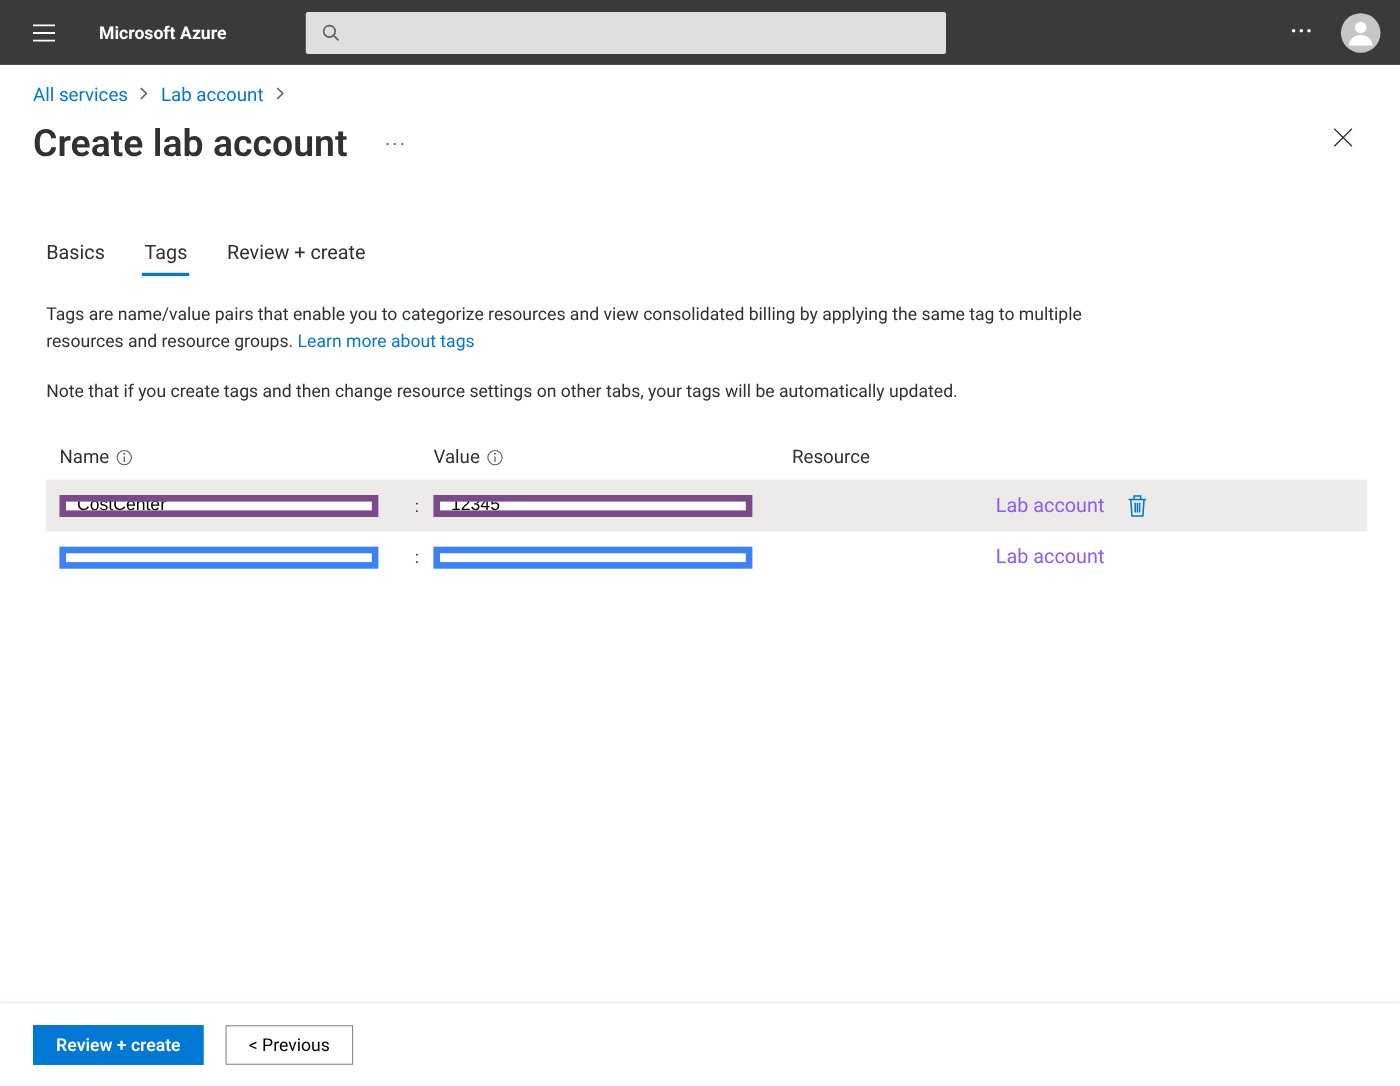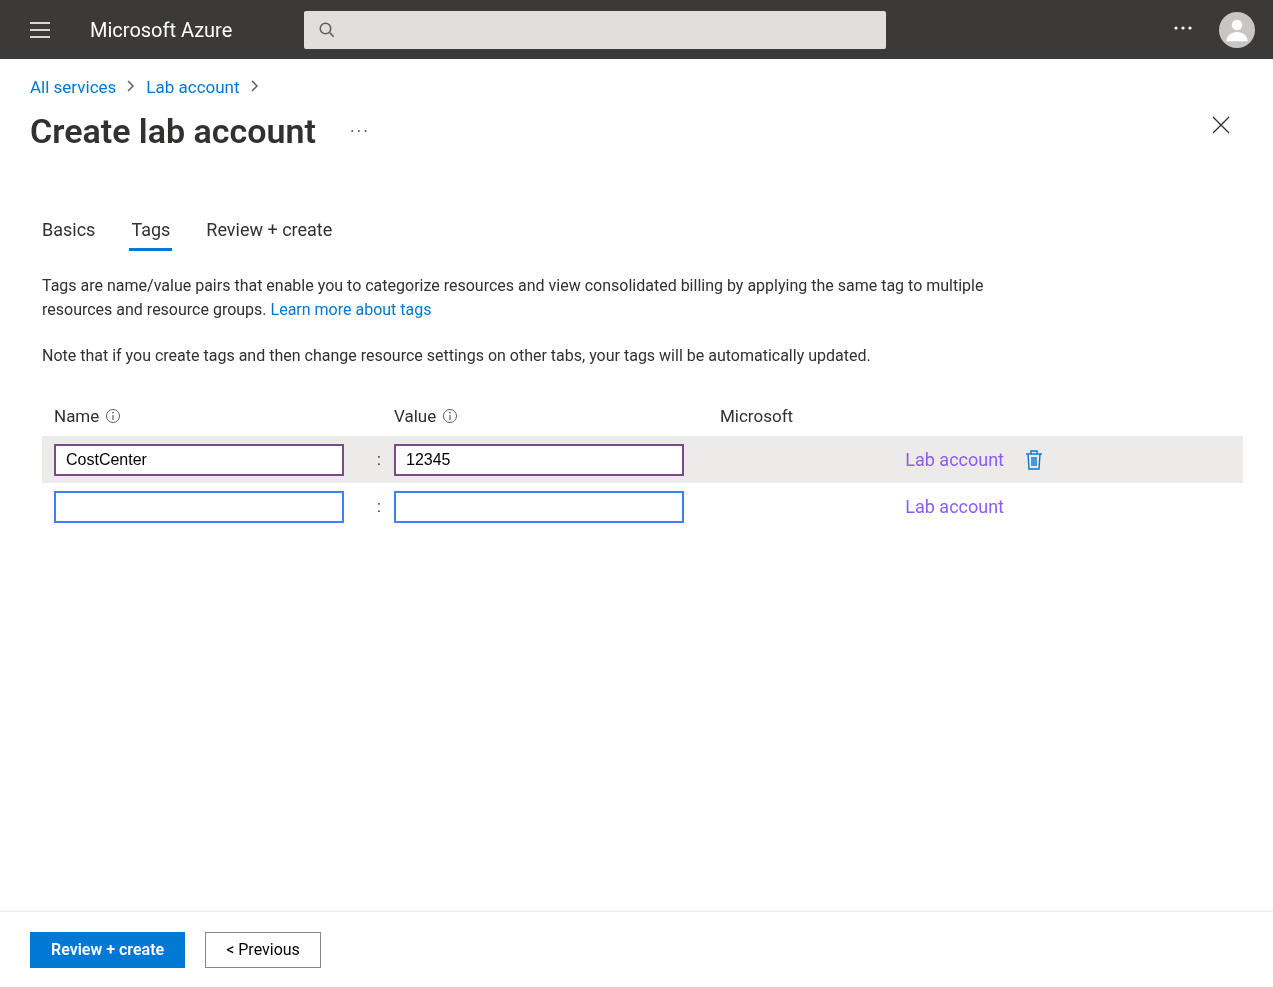--- a/index.html
+++ b/index.html
@@ -21,22 +21,22 @@
       padding: 0 18px 0 28px;
       color: #ffffff;
     }
     .hamburger {
       width: 24px;
       height: 24px;
       cursor: pointer;
       margin-right: 38px;
     }
     .brand {
-      font-size: 20px;
-      font-weight: 400;
+      font-size: 16px;
+      font-weight: 700;
       color: #ffffff;
       margin-right: 72px;
       white-space: nowrap;
     }
     .searchbox {
       display: flex;
       align-items: center;
       background: #e1dfdd;
       width: 582px;
       height: 38px;
@@ -164,22 +164,22 @@
     .info-icon { display:inline-flex; align-items:center; }
     .tag-row {
       display: grid;
       grid-template-columns: 310px 30px 310px 300px 60px;
       align-items: center;
       padding: 7px 0 7px 12px;
       height: 47px;
     }
     .tag-row.filled { background: #edebe9; }
     .tag-input {
-      height: 32px;
-      border: 2px solid #3b82f6;
+      height: 20px;
+      border: 6px solid #3b82f6;
       padding: 0 10px;
       font-size: 16px;
       outline: none;
       background: #ffffff;
       width: 290px;
     }
     .tag-row.filled .tag-input { border-color: #7a4a8a; }
     .colon { text-align: center; color: #323130; font-size: 16px; }
     .resource-text { font-size: 18px; color: #8b5cf6; padding-left: 16px; text-align: right; }
     .trash { cursor: pointer; display:flex; justify-content:center; }
@@ -309,21 +309,21 @@
         <span>Value</span>
         <span class="info-icon">
           <svg width="16" height="16" viewBox="0 0 16 16" fill="none" stroke="#605e5c" stroke-width="1">
               <circle cx="8" cy="8" r="6.5"></circle>
               <line x1="8" y1="7" x2="8" y2="12" stroke-width="1.2"></line>
               <circle cx="8" cy="4.6" r="0.9" fill="#605e5c" stroke="none"></circle>
             </svg>
         </span>
       </div>
       <div class="col-label" style="padding-left:16px;">
-        <span>Microsoft</span>
+        <span>Resource</span>
       </div>
       <div></div>
     </div>
 
     <div class="tag-row filled">
       <div><input class="tag-input" type="text" value="CostCenter" style=""></div>
       <div class="colon">:</div>
       <div><input class="tag-input" type="text" value="12345" style=""></div>
       <div class="resource-text">Lab account</div>
       <div class="trash">

